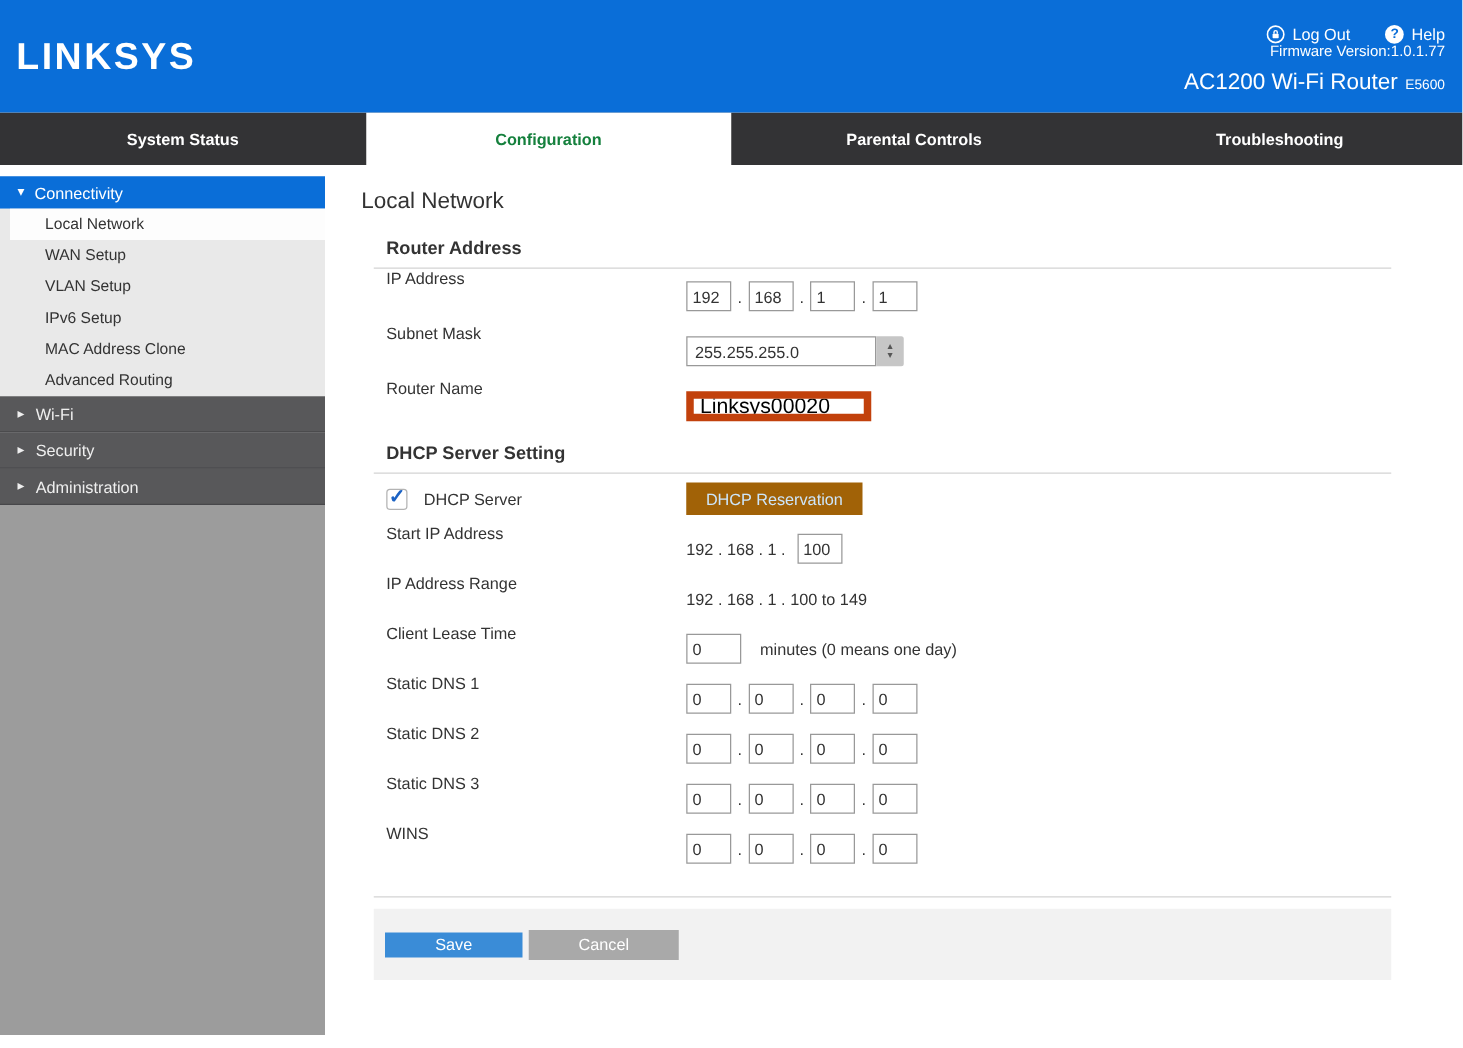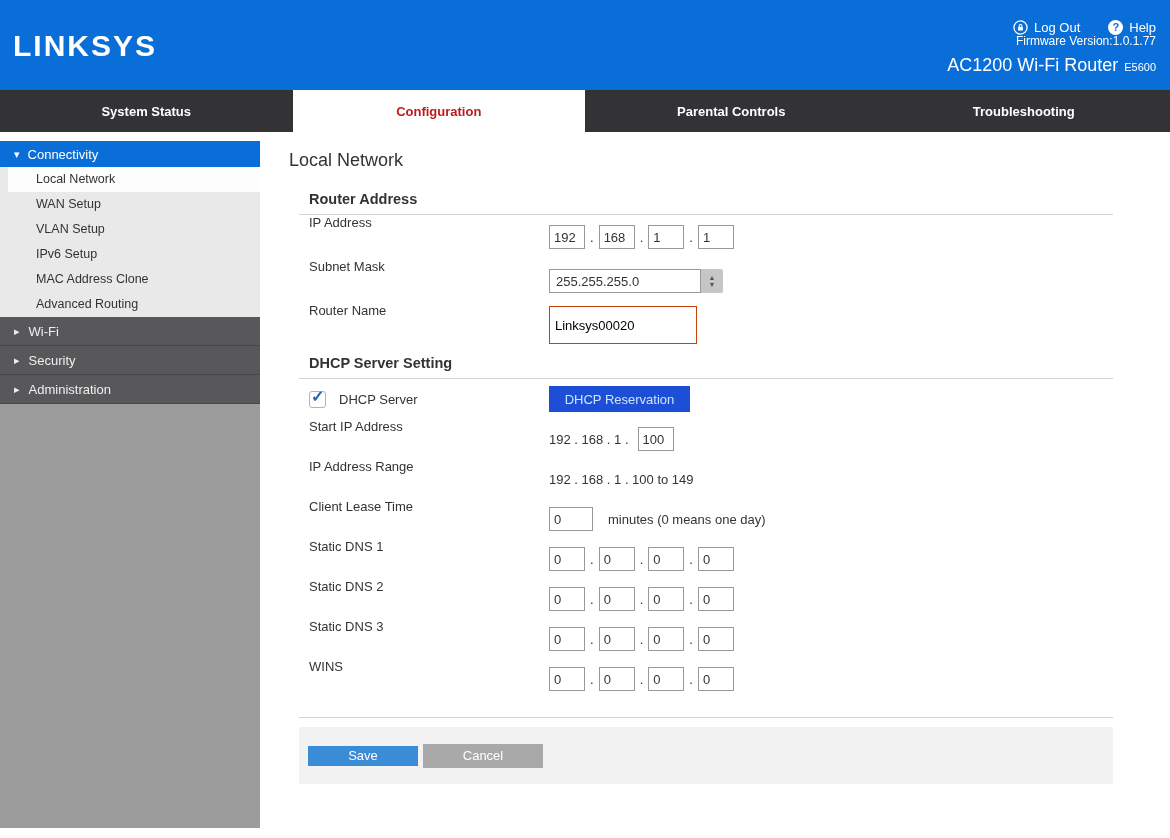--- a/index.html
+++ b/index.html
@@ -36,21 +36,21 @@
     position:absolute; right:14px; top:55px; font-size:18px;
   }
   .product .model { font-size:11px; margin-left:6px; }
 
   
   .tabbar { display:flex; height:42px; background:#333335; }
   .tab {
     flex:1; display:flex; align-items:center; justify-content:center;
     color:#fff; font-size:13px; font-weight:bold; cursor:pointer;text-align:right;
   }
-  .tab.active { background:#ffffff; color:#b91c1c; }
+  .tab.active { background:#ffffff; color:#15803d; }
 
   
   .bodywrap { display:flex; height:706px; }
 
   
   .sidebar { width:260px; background:#fff; padding-top:9px; flex:none; }
   .side-head {
     height:26px; background:#0a6ed8; color:#fff; font-size:13px;
     display:flex; align-items:center; padding-left:14px; gap:8px; cursor:pointer;
   }
@@ -90,31 +90,31 @@
   .subnet-box {
     width:152px; height:24px; border:1px solid #999; background:#fff;
     font-size:13px; display:flex; align-items:center; padding-left:6px;
   }
   .spinner {
     width:22px; height:24px; background:#c6c6c6; border-radius:0 2px 2px 0;
     display:flex; flex-direction:column; align-items:center; justify-content:center;
     color:#555; cursor:pointer;
   }
   .spinner span { font-size:7px; line-height:7px; }
-  input.name-input { width:148px; height:38px; border:1px solid #c2410c; font-size:13px; padding:1px 5px; font-family:inherit; }
+  input.name-input { width:148px; height:24px; border:6px solid #c2410c; font-size:17px; padding:1px 5px; font-family:inherit; }
   .checkbox {
     width:17px; height:17px; background:#fff; border:1px solid #b3b3b3;
     border-radius:3px; position:relative; margin-right:13px; flex:none; cursor:pointer;
   }
   .checkbox .check {
     position:absolute; top:-5px; left:1px;
     color:#1b62c4; font-size:16px; font-weight:bold;
   }
   .btn-reserve {
-    width:141px; height:26px; background:#1d4ed8; color:#cde6fb;
+    width:141px; height:26px; background:#a16207; color:#cde6fb;
     border:none; font-size:13px; font-family:inherit; cursor:pointer;
   }
   .suffix { margin-left:15px; }
   .gap8 { margin-top:8px; }
   .actions-bar {
     margin:9px 0 0 -10px; width:814px; height:57px; background:#f2f2f2;
     display:flex; align-items:center; padding-left:9px; gap:5px;
   }
   .btn-save {
     width:110px; height:20px; background:#3a8cd7; color:#fff;

